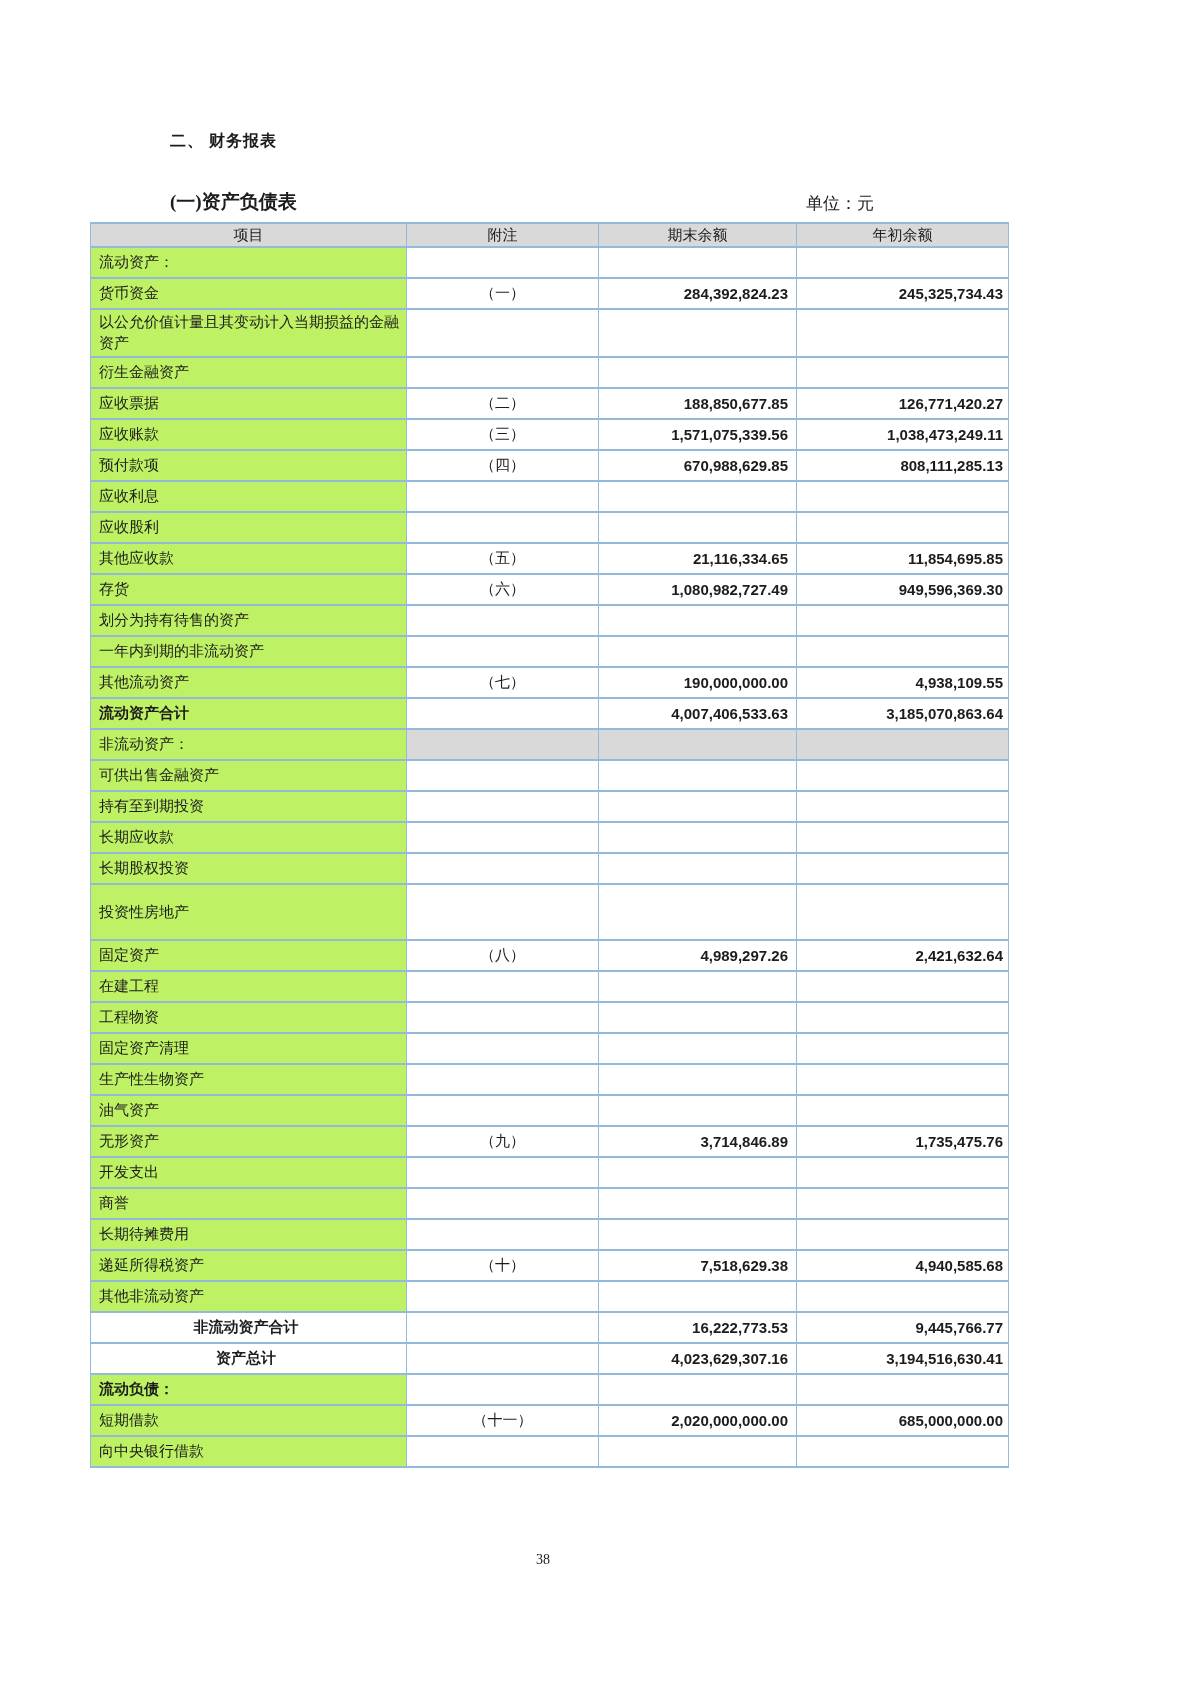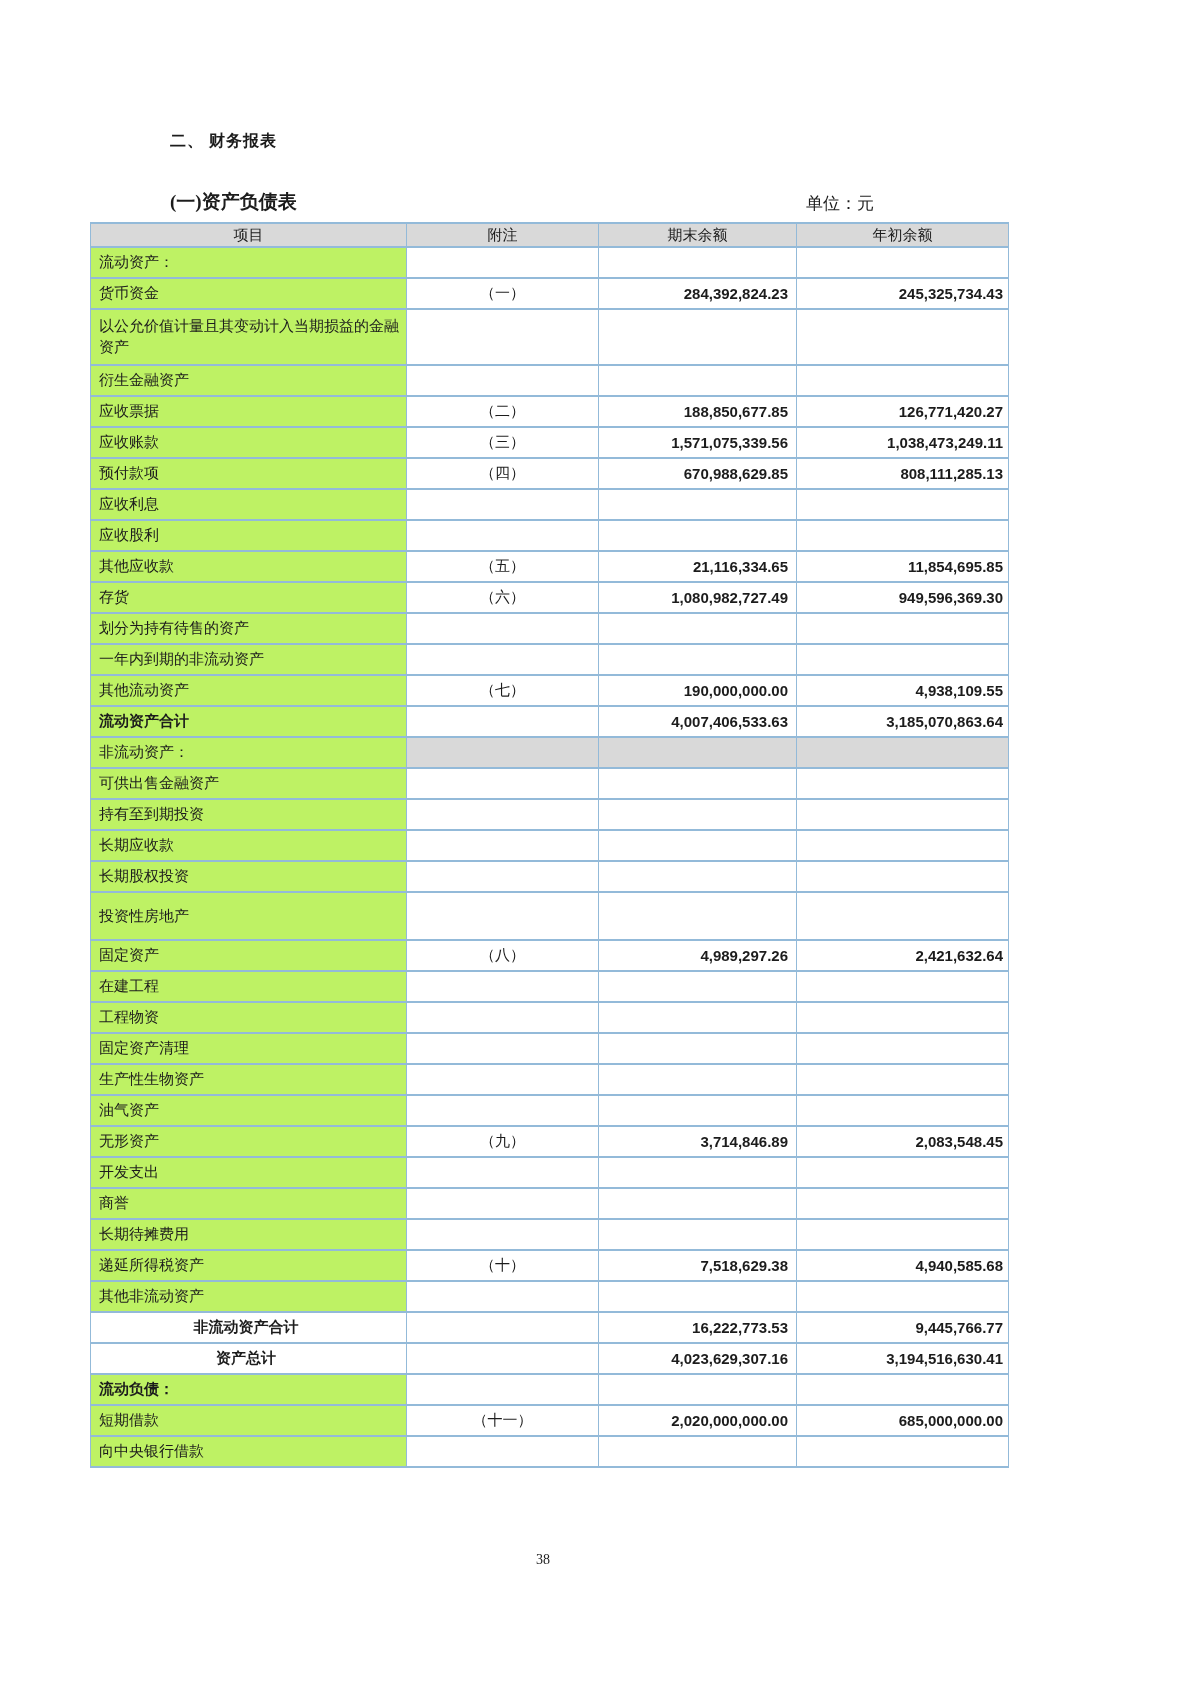--- a/index.html
+++ b/index.html
@@ -78,27 +78,27 @@
   .balance-sheet td:nth-child(4) { padding-right: 5px; }
   tr.fullgray td { background: #d9d9d9; }
   tr.total td:first-child { font-weight: bold; }
   tr.boldlabel td:first-child { font-weight: bold; }
   tr.grand td:first-child {
     background: #ffffff;
     font-weight: bold;
     text-align: center;
     padding-left: 1px;
   }
-  tr.wrap td { height: 56px; }
+  tr.wrap td { height: 48px; }
   tr.wrap td:first-child {
     white-space: normal;
     line-height: 21px;
     vertical-align: middle;
   }
-  tr.tall td { height: 48px; }
+  tr.tall td { height: 56px; }
   .page-footer {
     position: absolute;
     top: 1552px;
     left: 0;
     width: 1028px;
     box-sizing: border-box;
     padding-left: 58px;
     text-align: center;
     font-size: 14px;
     font-family: Liberation Serif, serif;
@@ -287,21 +287,21 @@
       <tr>
         <td>油气资产</td>
         <td></td>
         <td></td>
         <td></td>
       </tr>
       <tr>
         <td>无形资产</td>
         <td>（九）</td>
         <td>3,714,846.89</td>
-        <td>2,083,548.45</td>
+        <td>1,735,475.76</td>
       </tr>
       <tr>
         <td>开发支出</td>
         <td></td>
         <td></td>
         <td></td>
       </tr>
       <tr>
         <td>商誉</td>
         <td></td>

